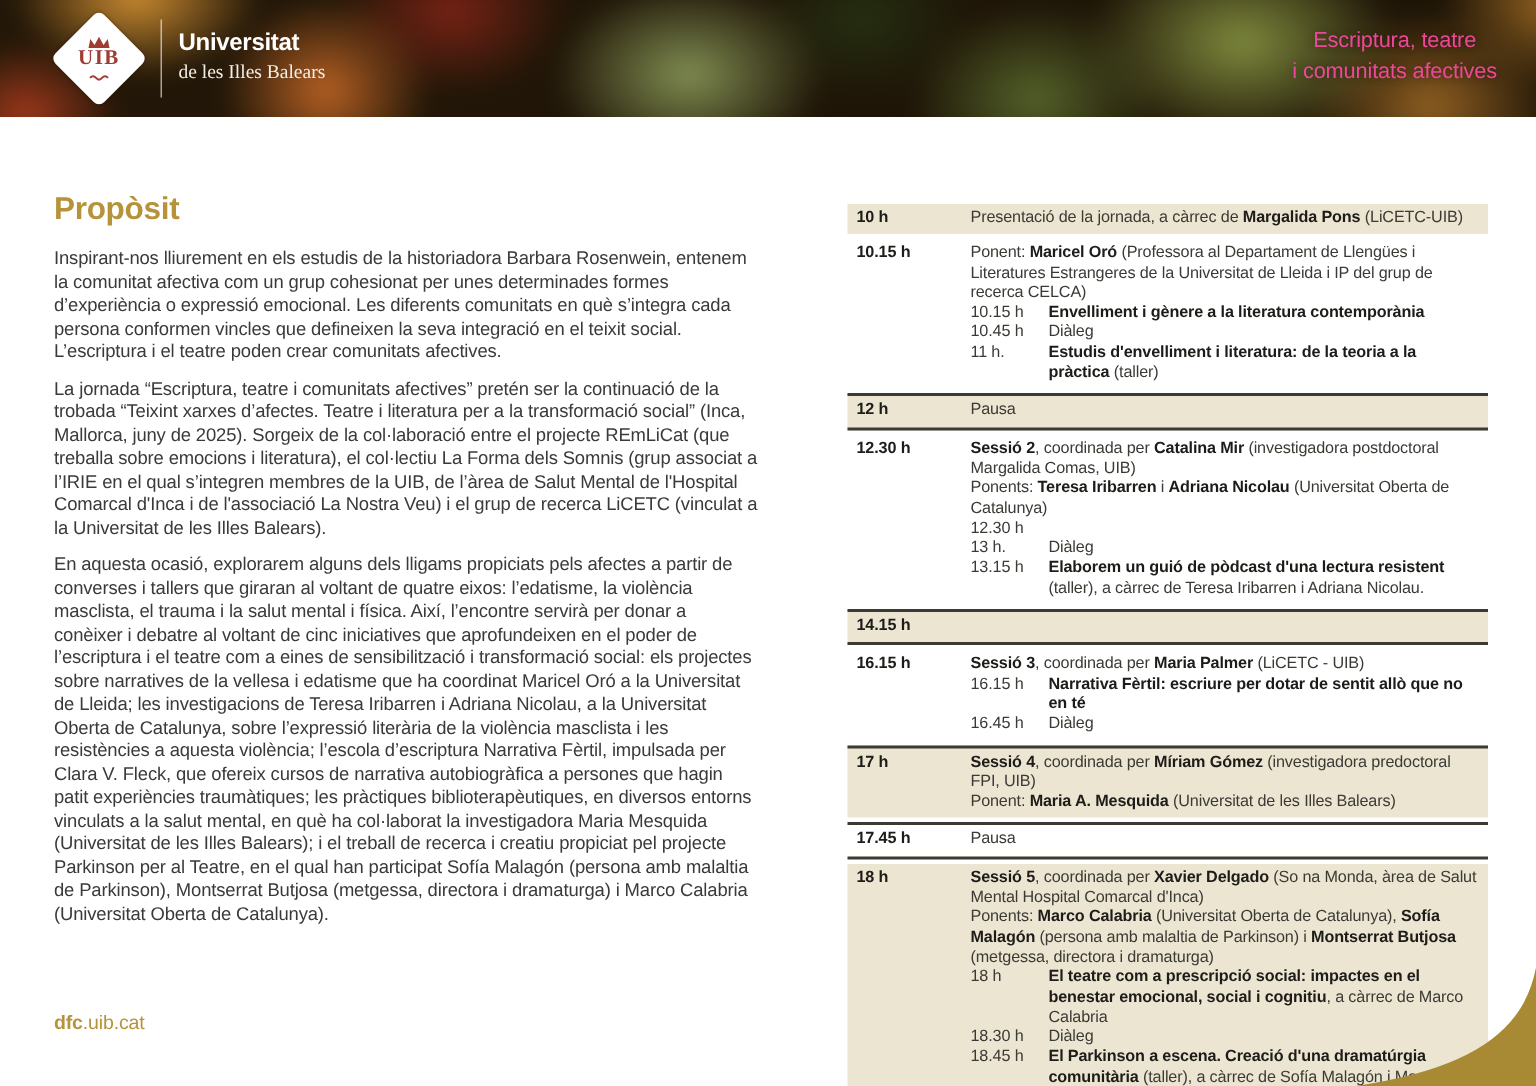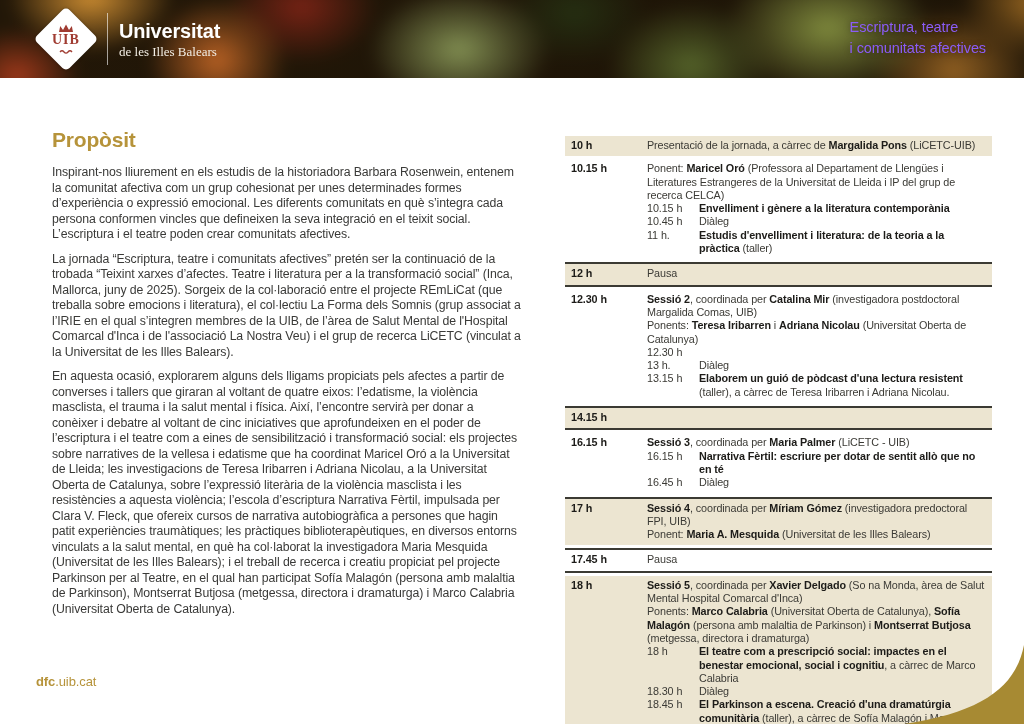--- a/index.html
+++ b/index.html
@@ -29,28 +29,28 @@
     position:absolute;left:43px;top:16px;width:46px;height:46px;background:#fff;border-radius:5px;
     transform:rotate(45deg);display:flex;align-items:center;justify-content:center;
     box-shadow:0 0 3px rgba(0,0,0,.35);
   }
   .diamond-inner{transform:rotate(-45deg);text-align:center;color:var(--uib-red,#a03c32);line-height:1;}
   .uib-acronym{font-family:"Liberation Serif",serif;font-weight:bold;font-size:14px;letter-spacing:1px;}
   .crown-svg{display:block;margin:0 auto 1px;}
   .squiggle-svg{display:block;margin:2px auto 0;}
   .brand-sep{position:absolute;left:107px;top:13px;width:1px;height:52px;background:rgba(255,255,255,.6);}
   .wordmark{position:absolute;left:119px;top:21px;color:#fff;}
-  .wordmark-l1{font-size:20px;font-weight:bold;line-height:1.05;letter-spacing:-0.2px;}
+  .wordmark-l1{font-size:16px;font-weight:bold;line-height:1.05;letter-spacing:-0.2px;}
   .wordmark-l2{font-family:"Liberation Serif",serif;font-size:13px;color:#f3eee5;margin-top:2px;}
   .event-title{
-    position:absolute;right:38px;top:17px;text-align:left;color:#8b5cf6;
+    position:absolute;right:26px;top:17px;text-align:center;color:#ec4899;
     font-size:14.5px;line-height:21px;letter-spacing:-0.1px;text-shadow:0 0 6px rgba(0,0,0,.4);
   }
   
-  .left-col{position:absolute;left:52px;top:128px;width:470px;}
+  .left-col{position:absolute;left:36px;top:128px;width:470px;}
   .purpose-heading{
     color:var(--accent-gold,#b6933a);font-size:21px;font-weight:bold;margin:0 0 13px 0;letter-spacing:-0.2px;
   }
   .left-col p{
     font-size:12.3px;line-height:15.5px;color:#3a3a38;margin:0 0 9px 0;letter-spacing:-0.1px;
   }
   
   .schedule{
     position:absolute;left:565px;top:136px;width:427px;
     font-size:10.8px;line-height:13.3px;color:#3b3a35;letter-spacing:-0.1px;

